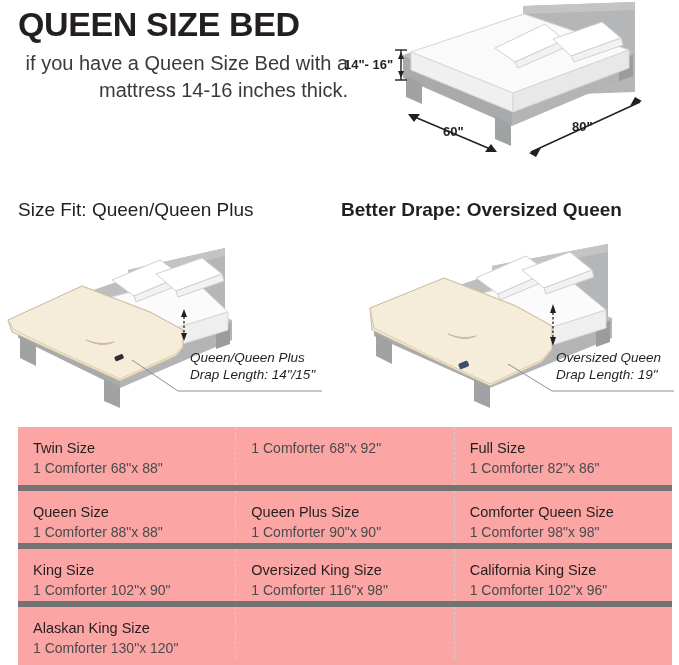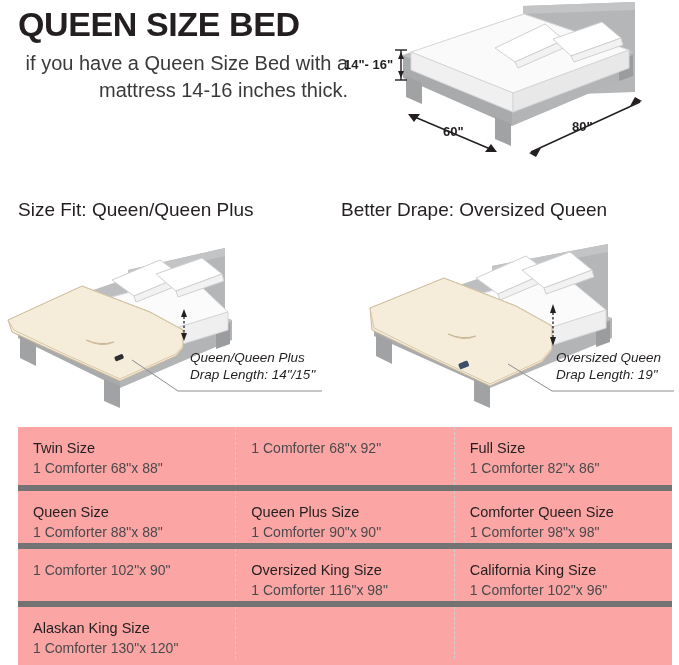--- a/index.html
+++ b/index.html
@@ -44,21 +44,21 @@
 
   
   .section-heading {
     position: absolute;
     font-size: 19px;
     line-height: 24px;
     color: #231f20;
     white-space: nowrap;
   }
   #heading-left  { left: 18px;  top: 198px; }
-  #heading-right { left: 341px; top: 198px; }
+  #heading-right { left: 341px; top: 198px; font-weight: bold; }
 
   
   .illus {
     position: absolute;
     overflow: visible;
   }
   #illus-hero  { left: 340px; top: 0px;   width: 339px; height: 180px; }
   #illus-left  { left: 0px;   top: 238px; width: 340px; height: 182px; }
   #illus-right { left: 340px; top: 238px; width: 339px; height: 182px; }
 
@@ -277,20 +277,21 @@
       <span class="cell-sub">1 Comforter 90"x 90"</span>
     </div>
     <div class="table-cell">
       <span class="cell-title">Comforter Queen Size</span>
       <span class="cell-sub">1 Comforter 98"x 98"</span>
     </div>
   </div>
 
   <div class="table-row">
     <div class="table-cell">
+      <span class="cell-title">King Size</span>
       <span class="cell-sub">1 Comforter 102"x 90"</span>
     </div>
     <div class="table-cell">
       <span class="cell-title">Oversized King Size</span>
       <span class="cell-sub">1 Comforter 116"x 98"</span>
     </div>
     <div class="table-cell">
       <span class="cell-title">California King Size</span>
       <span class="cell-sub">1 Comforter 102"x 96"</span>
     </div>

